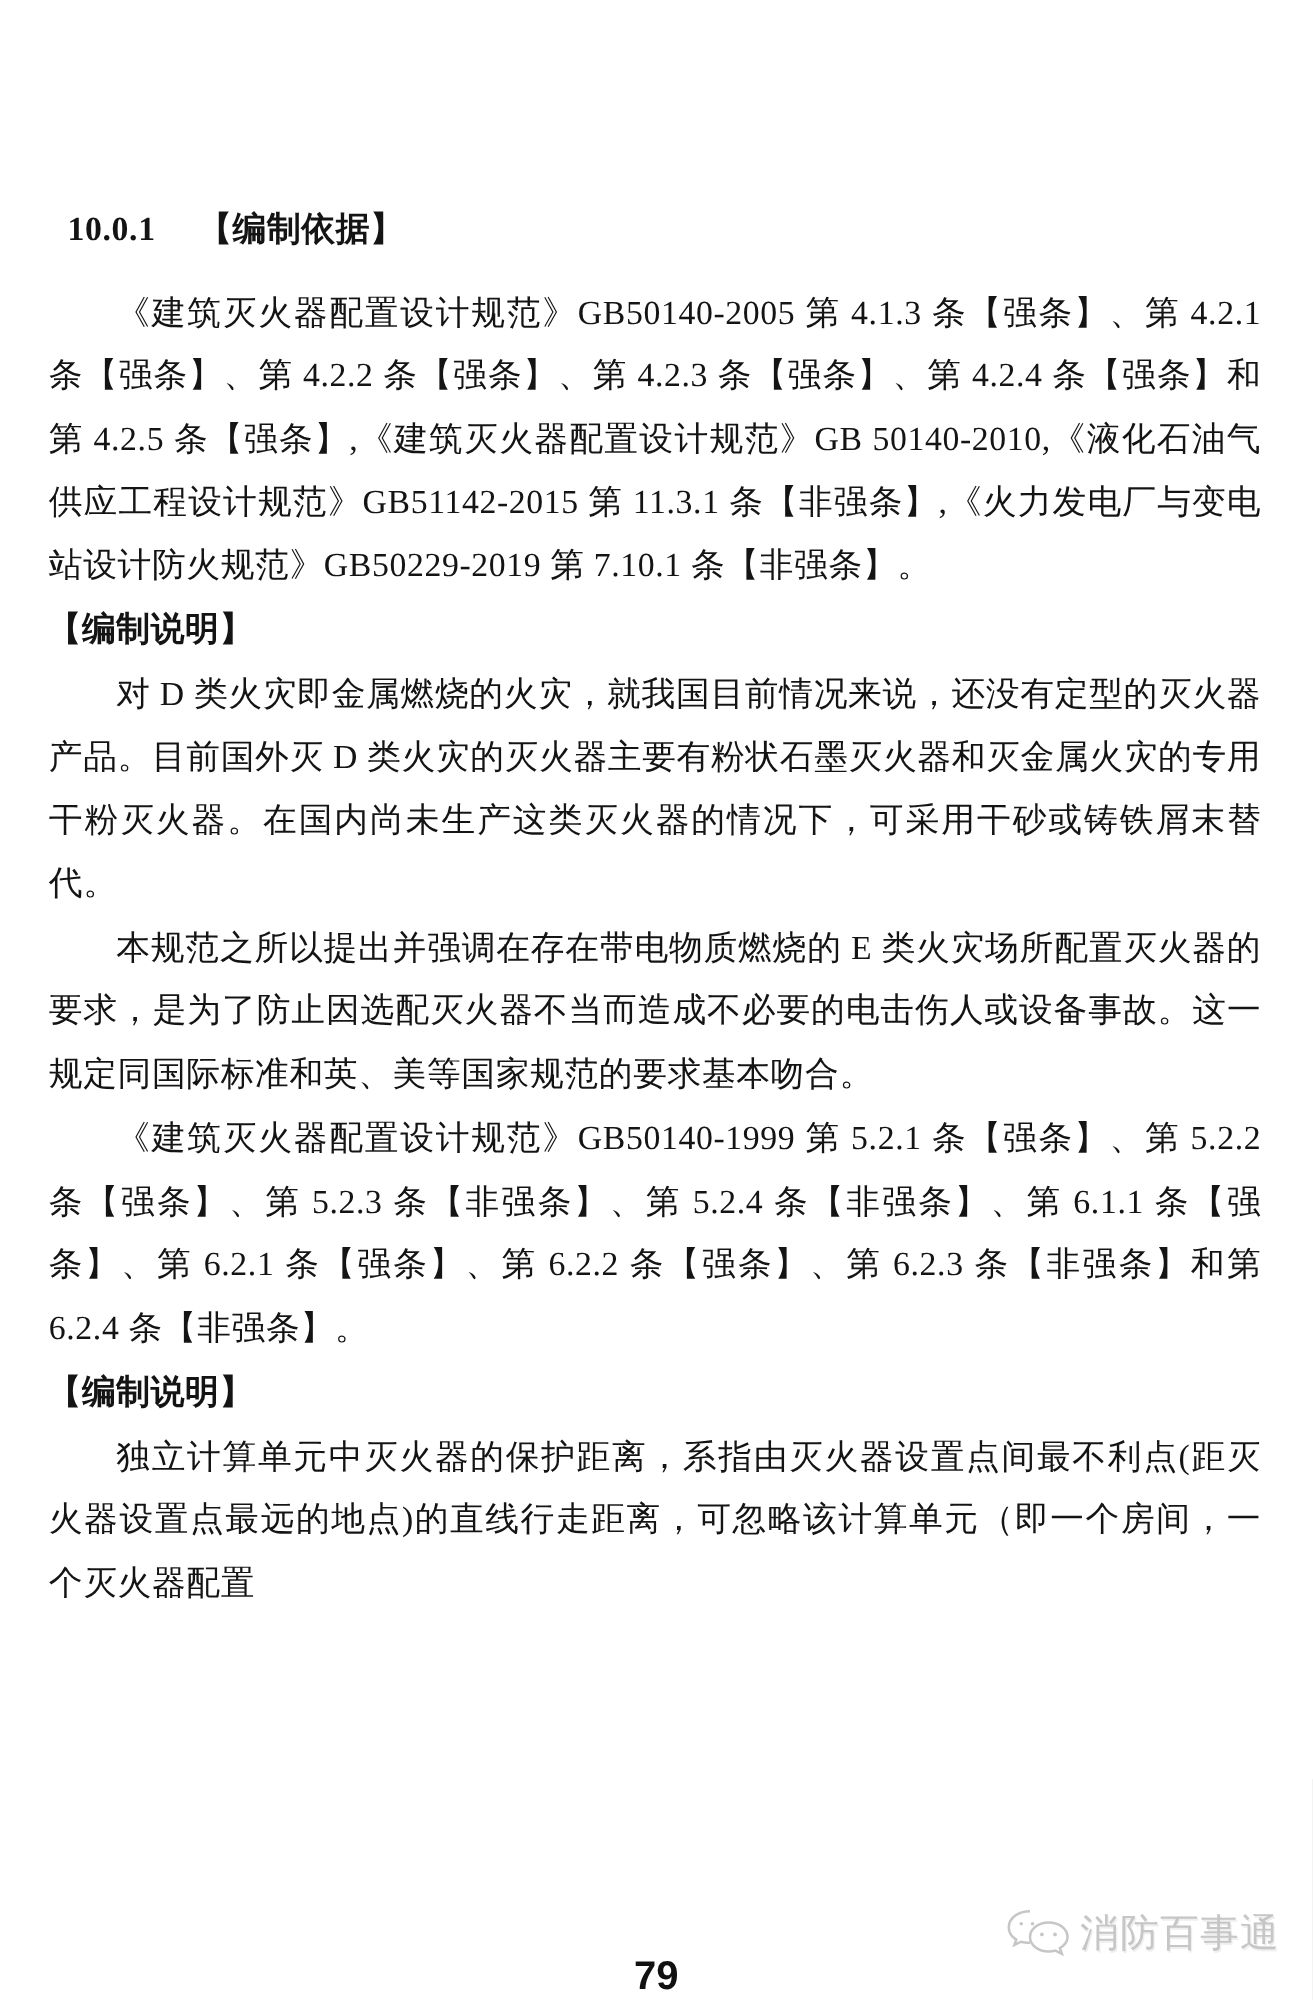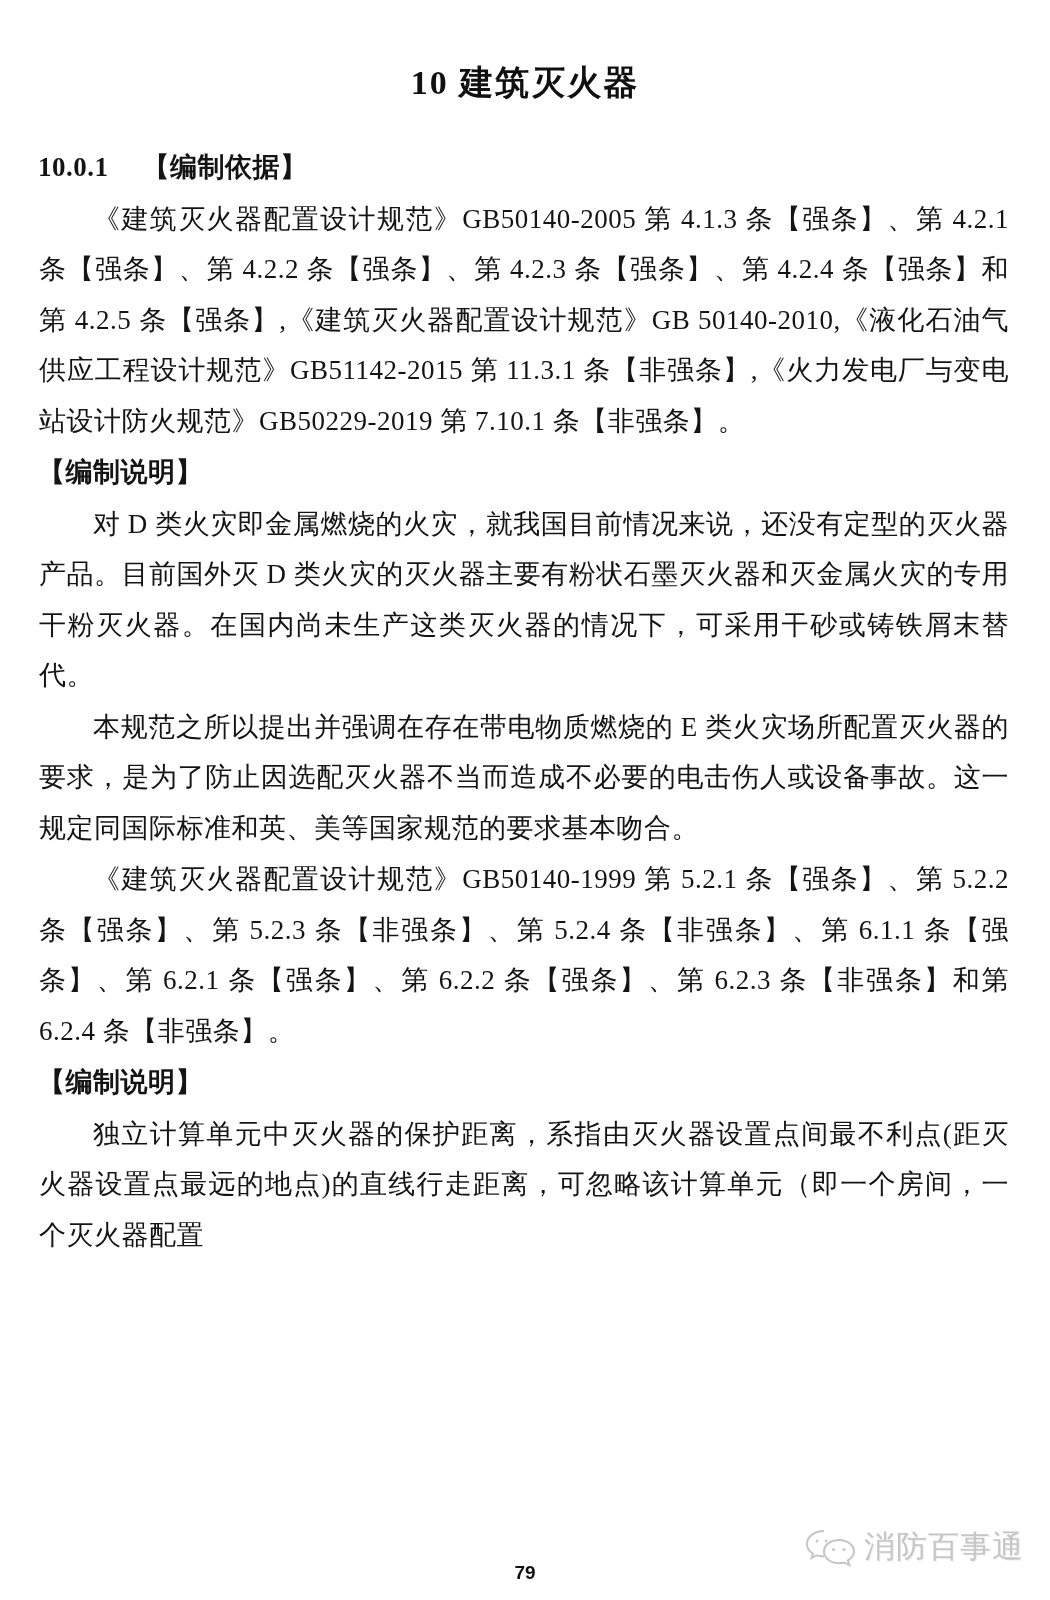--- a/index.html
+++ b/index.html
@@ -23,53 +23,52 @@
   }
   .content {
     position:absolute;
     left:38px; right:40px; top:142px;
     font-size:27px;
     line-height:50.5px;
     text-align:justify;
     letter-spacing:0.5px;
   }
   .clause-head {
-    margin:0;
+    margin:16px;
     font-weight:600;
   }
   .clause-head .clause-number { margin-right:34px; }
   .side-label { margin:0; font-weight:600; }
   p.body-para { margin:1px; text-indent:2em; }
   .watermark {
     position:absolute;
     right:26px; top:1526px;
-    display:flex; align-items:flex-end; gap:8px;
+    display:flex; align-items:flex-start; gap:8px;
     color:#c6c6c6;
     font-size:31px;
     letter-spacing:1px;
     text-shadow:1px 1px 0 #efefef;
     font-family:"Liberation Sans","DejaVu Sans",sans-serif;
   }
   .watermark svg { display:block; }
   .page-number {
     position:absolute;
     left:0; right:0; top:1562px;
     text-align:center;
-    font-size:19px;
+    font-size:32px;
     font-weight:bold;
     color:#111;
     font-family:"Liberation Sans","DejaVu Sans",sans-serif;
   }
 </style>
 </head>
 <body>
 
 <div class="page">
 
-  <h1 class="doc-title">10  建筑灭火器</h1>
 
   <div class="content">
 
     <div class="clause-head">
       <span class="clause-number">10.0.1</span><span>【编制依据】</span>
     </div>
 
     <p class="body-para">《建筑灭火器配置设计规范》GB50140-2005 第 4.1.3 条【强条】、第 4.2.1 条【强条】、第 4.2.2 条【强条】、第 4.2.3 条【强条】、第 4.2.4 条【强条】和第 4.2.5 条【强条】,《建筑灭火器配置设计规范》GB 50140-2010,《液化石油气供应工程设计规范》GB51142-2015 第 11.3.1 条【非强条】,《火力发电厂与变电站设计防火规范》GB50229-2019 第 7.10.1 条【非强条】。</p>
 
     <div class="side-label">【编制说明】</div>

